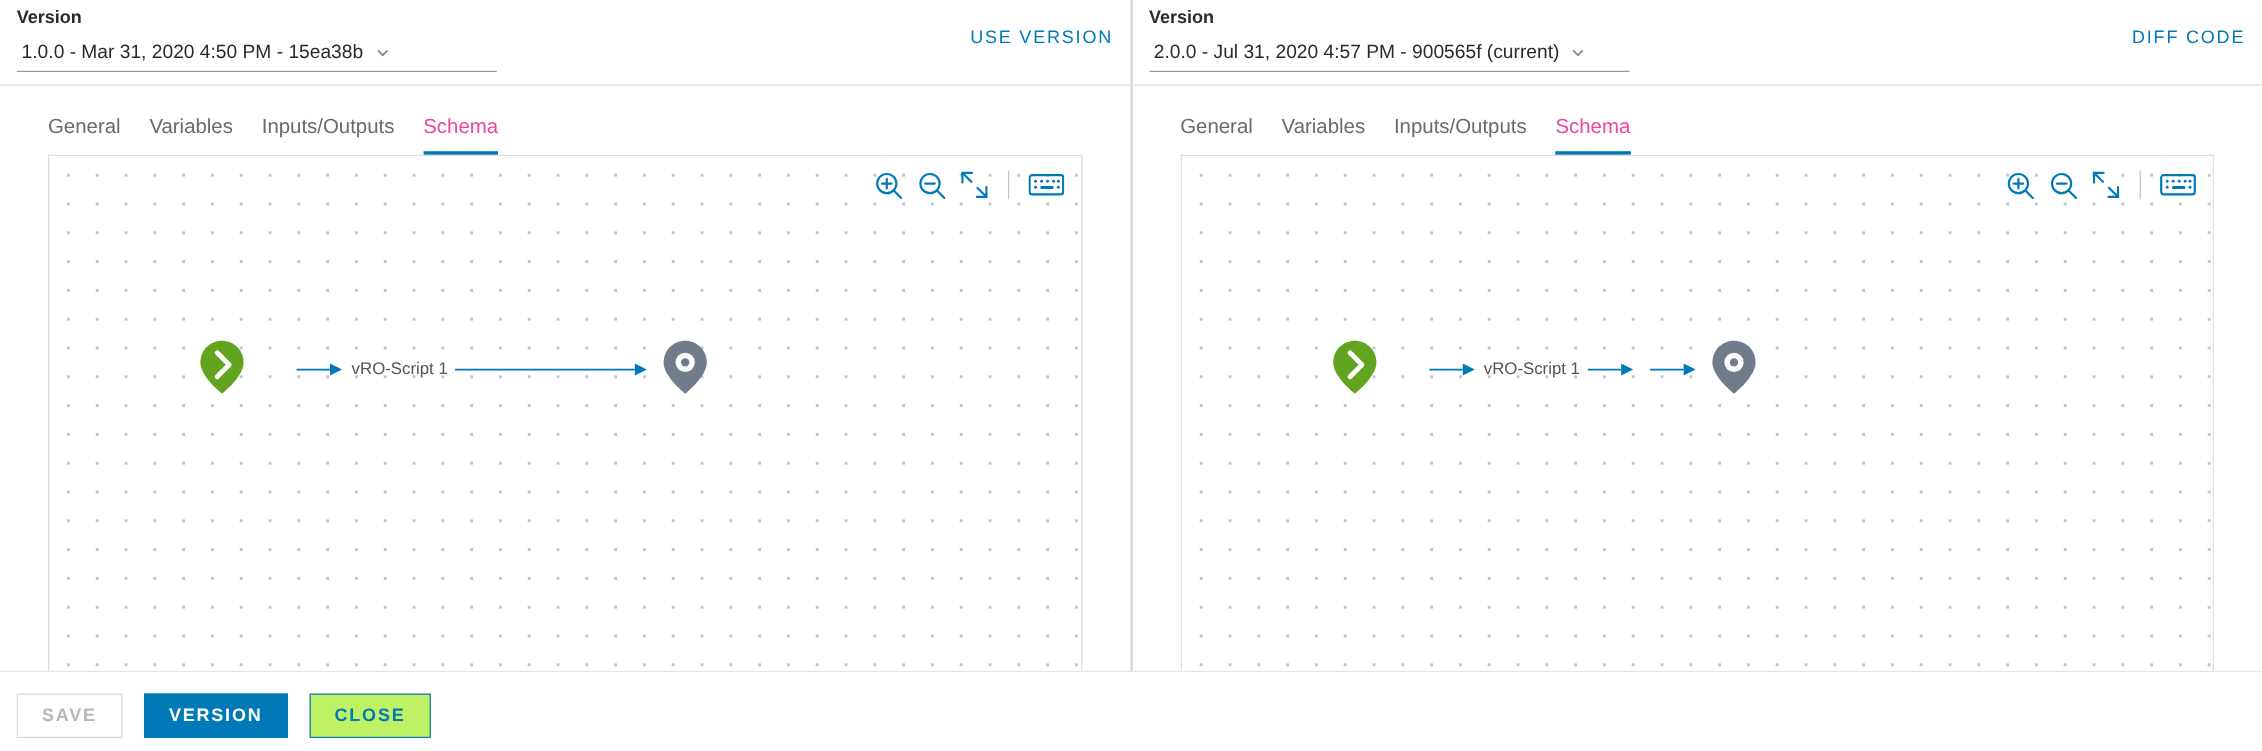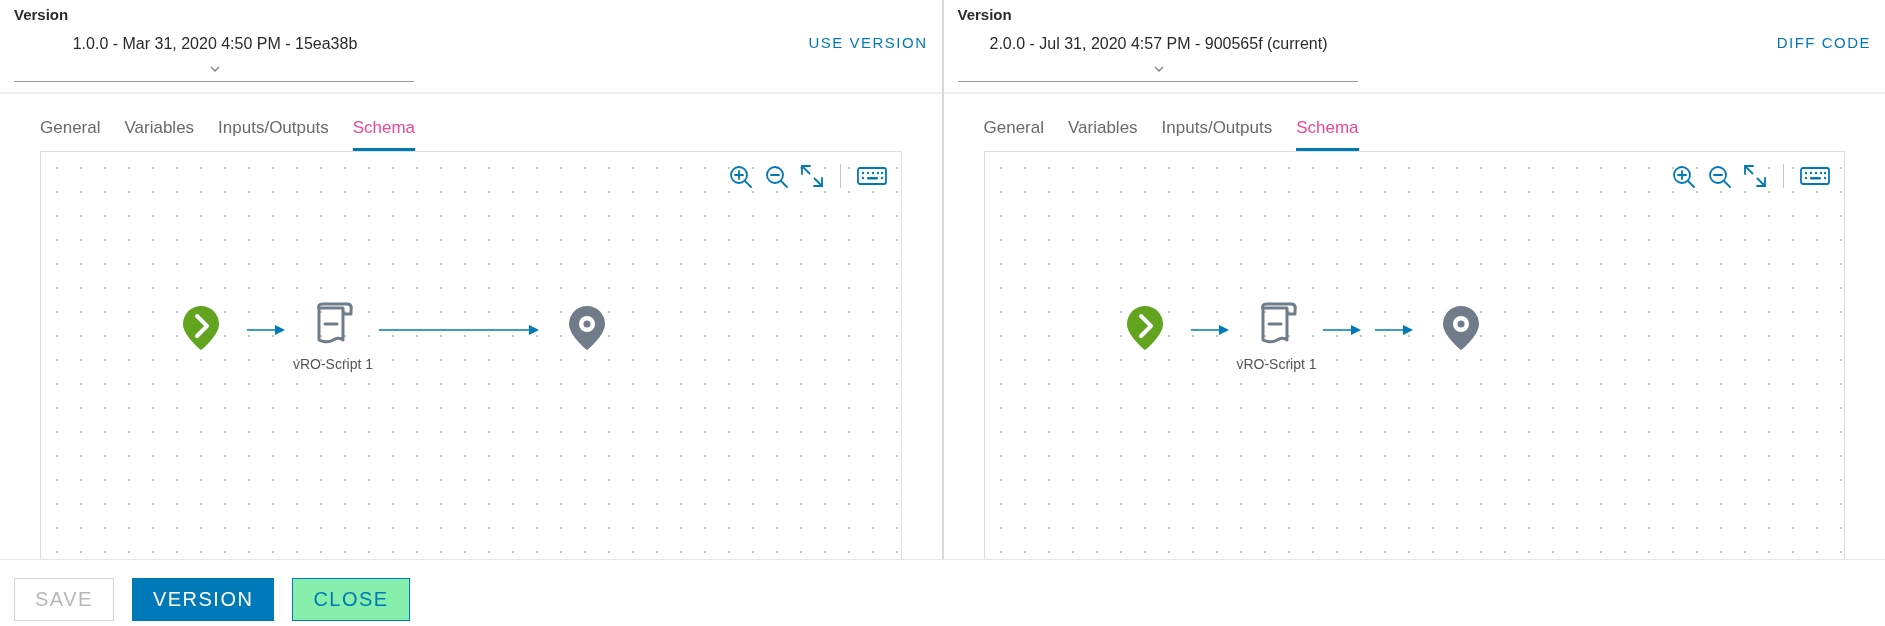--- a/index.html
+++ b/index.html
@@ -16,48 +16,48 @@
   }
   *{box-sizing:border-box;}
   html,body{margin:0;padding:0;font-family:"Helvetica Neue","Segoe UI",Arial,sans-serif;font-size:15px;color:var(--text);background:#fff;}
   .page{display:flex;flex-direction:column;width:1885px;}
   .compare{display:flex;height:560px;border-bottom:1px solid #e6e6e6;}
   .side{flex:1;display:flex;flex-direction:column;min-width:0;}
   .divider-v{width:2px;background:linear-gradient(to bottom, #d8d8d8, #d8d8d8);}
   .hdr{display:flex;align-items:flex-end;padding:6px 14px 10px 14px;border-bottom:2px solid #ededed;}
   .ver-col{display:flex;flex-direction:column;gap:6px;flex:0 0 auto;}
   .lbl{font-weight:600;color:#2a2a2a;font-size:15px;}
-  .sel{display:flex;align-items:center;gap:10px;border-bottom:1px solid #9a9a9a;padding:6px 2px 6px 4px;min-width:400px;cursor:pointer;flex-direction:column;}
+  .sel{display:flex;align-items:center;gap:10px;border-bottom:1px solid #9a9a9a;padding:6px 2px 6px 4px;min-width:400px;cursor:pointer;}
   .sel span{font-size:16px;color:#2a2a2a;}
   .chev{color:#888;}
   .hdr-spacer{flex:1;}
   .link-btn{color:var(--blue);font-size:15px;letter-spacing:1.5px;font-weight:400;cursor:pointer;align-self:center;padding-bottom:4px;}
   .tabs{display:flex;gap:24px;padding:24px 40px 0 40px;}
   .tab{font-size:17px;color:var(--muted);padding-bottom:10px;cursor:pointer;border-bottom:3px solid transparent;}
   .tab.active{color:#ec4899;border-bottom-color:var(--blue);font-weight:500;}
   .canvas-wrap{margin:0 40px 0 40px;border:1px solid var(--panel-border);border-bottom:none;flex:1;position:relative;overflow:hidden;
     background-image: radial-gradient(circle, #bfc9d2 1.2px, transparent 1.2px);
     background-size: 24px 24px;
     background-position: 4px 4px;
   }
   .tool-tr{position:absolute;top:12px;right:14px;display:flex;align-items:center;gap:12px;}
   .tool-tr .ico{color:var(--blue);cursor:pointer;display:flex;}
   .tool-sep{width:1px;height:24px;background:#c4c4c4;margin:0 4px;}
   .flow{position:absolute;top:150px;left:120px;display:flex;align-items:flex-start;gap:0;}
-  .node{display:flex;flex-direction:column;align-items:center;width:80px;}
+  .node{display:flex;flex-direction:row;align-items:center;width:80px;}
   .node .cap{margin-top:10px;font-size:14px;color:#555;white-space:nowrap;}
   .arrow-short{display:flex;align-items:center;padding:22px 6px 0 6px;}
   .arrow-long{display:flex;align-items:center;padding:22px 6px 0 6px;}
 
   
   .footer{display:flex;gap:18px;padding:18px 14px;align-items:center;background:#fff;}
-  .btn{padding:9px 20px;font-size:20px;letter-spacing:1.5px;border:1px solid transparent;cursor:pointer;font-family:inherit;}
+  .btn{padding:9px 20px;font-size:15px;letter-spacing:1.5px;border:1px solid transparent;cursor:pointer;font-family:inherit;font-weight:bold;}
   .btn-disabled{color:#b8b8b8;border-color:#d6d6d6;background:#fff;cursor:default;}
   .btn-primary{background:var(--blue);color:#fff;border-color:var(--blue);}
-  .btn-outline{background:#86efac;color:var(--blue);border-color:var(--blue);}
+  .btn-outline{background:#bef264;color:var(--blue);border-color:var(--blue);}
 </style>
 </head>
 <body>
 
 <svg width="0" height="0" style="position:absolute">
   <defs>
     <g id="start-pin-g">
       <path d="M24 4 C14 4 6 12 6 22 C6 34 24 48 24 48 C24 48 42 34 42 22 C42 12 34 4 24 4 Z" fill="#62a420"></path>
       <path d="M20 14 L30 24 L20 34" stroke="#ffffff" stroke-width="4" fill="none" stroke-linecap="round" stroke-linejoin="round"></path>
     </g>

